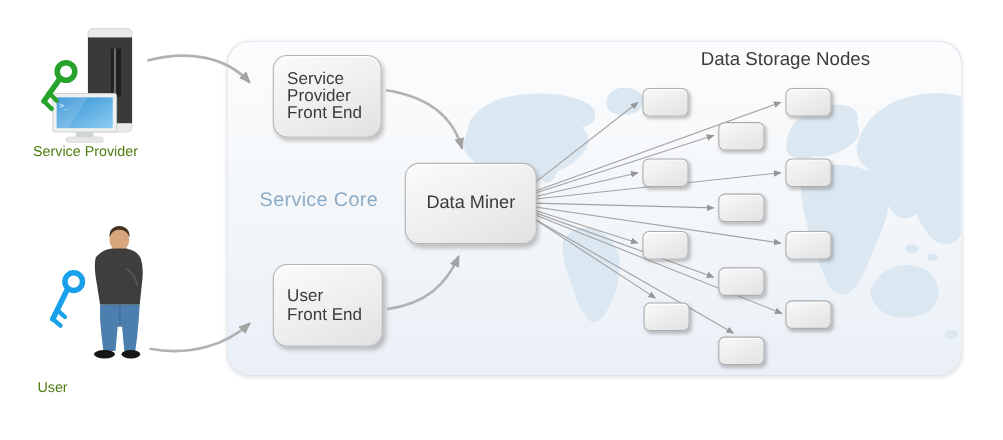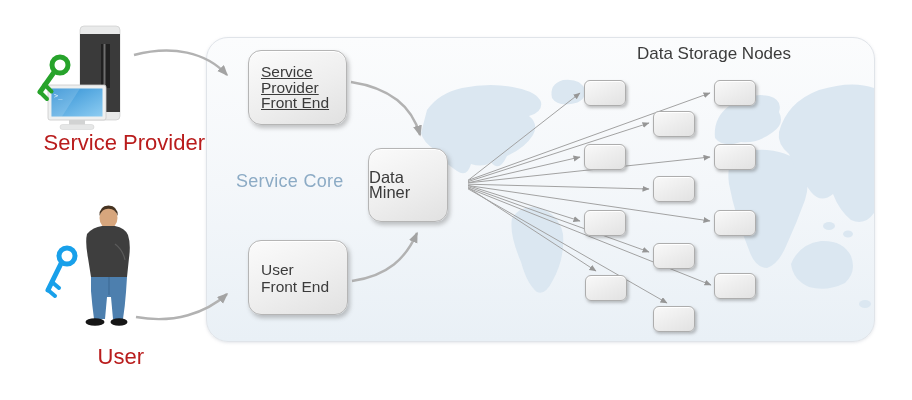--- a/index.html
+++ b/index.html
@@ -18,39 +18,39 @@
   .storage-title{position:absolute;left:551px;top:44px;width:240px;
     text-align:right;font-size:17px;color:#3c3c3c;}
 
   
   .box{position:absolute;display:flex;flex-direction:column;justify-content:center;
     white-space:pre-line;color:#3b3b3b;font-size:15.5px;line-height:15.5px;
     padding-left:12px;box-sizing:border-box;
     background:linear-gradient(155deg,#fbfbfb 0%,#eeeeee 55%,#e1e1e1 100%);
     border:1px solid #b5b5b5;border-radius:13px;
     box-shadow:inset 0 1px 0 #ffffff,2px 3px 4px rgba(90,90,90,.35);}
-  .box.spfe{left:248px;top:50px;width:99px;height:75px;text-decoration:underline;}
+  .box.spfe{left:248px;top:50px;width:99px;height:75px;}
   .box.ufe{left:248px;top:240px;width:100px;height:75px;line-height:17px;}
-  .box.miner{left:368px;top:148px;width:80px;height:74px;
+  .box.miner{left:368px;top:148px;width:120px;height:74px;
     padding-left:0;align-items:center;font-size:16.5px;}
 
   
   #nodes-layer{position:absolute;left:0;top:0;width:912px;height:400px;pointer-events:none;}
   .node{position:absolute;
     background:linear-gradient(155deg,#f9f9f9 0%,#ececec 55%,#e2e2e2 100%);
     border:1px solid #adadad;border-radius:6px;
     box-shadow:inset 0 1px 0 #ffffff,1.5px 2px 3px rgba(90,90,90,.35);}
 
   
   .arrows{position:absolute;left:0;top:0;pointer-events:none;}
   .fan-line{stroke:#a2a2a2;stroke-width:1;}
   .curve{stroke:#b2b2b2;stroke-width:2.4;fill:none;}
 
   
-  .actor-label{position:absolute;font-size:22px;color:#b91c1c;text-align:right;}
+  .actor-label{position:absolute;font-size:13px;color:#4d7c0f;text-align:left;}
   .actor-icon{position:absolute;}
 </style>
 </head>
 <body>
 
 <div class="stage">
 
   <div class="core-panel">
     <svg class="map" width="667" height="303" viewBox="0 0 667 303">
       <g fill="#dbe7f1">

